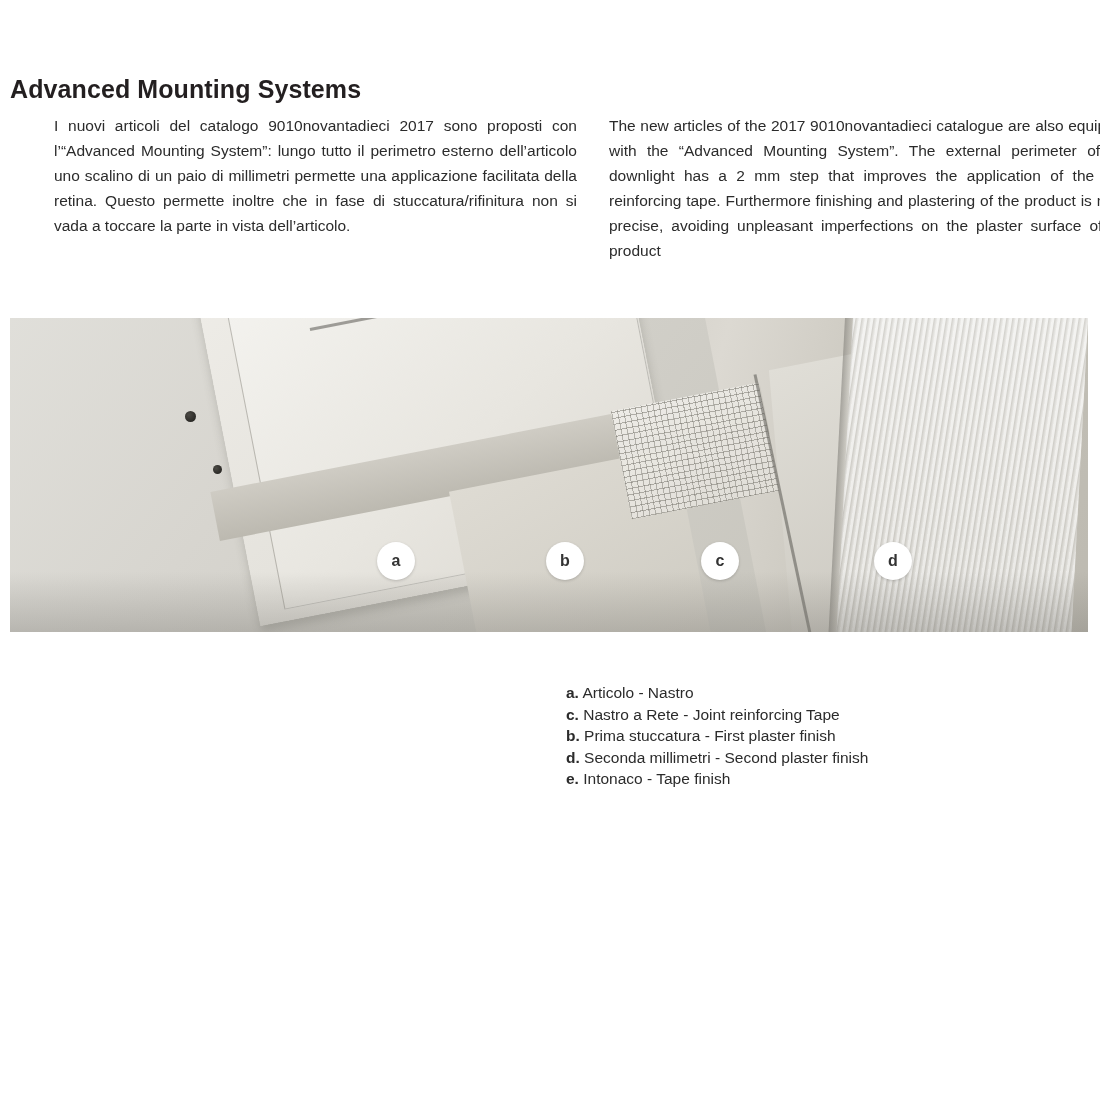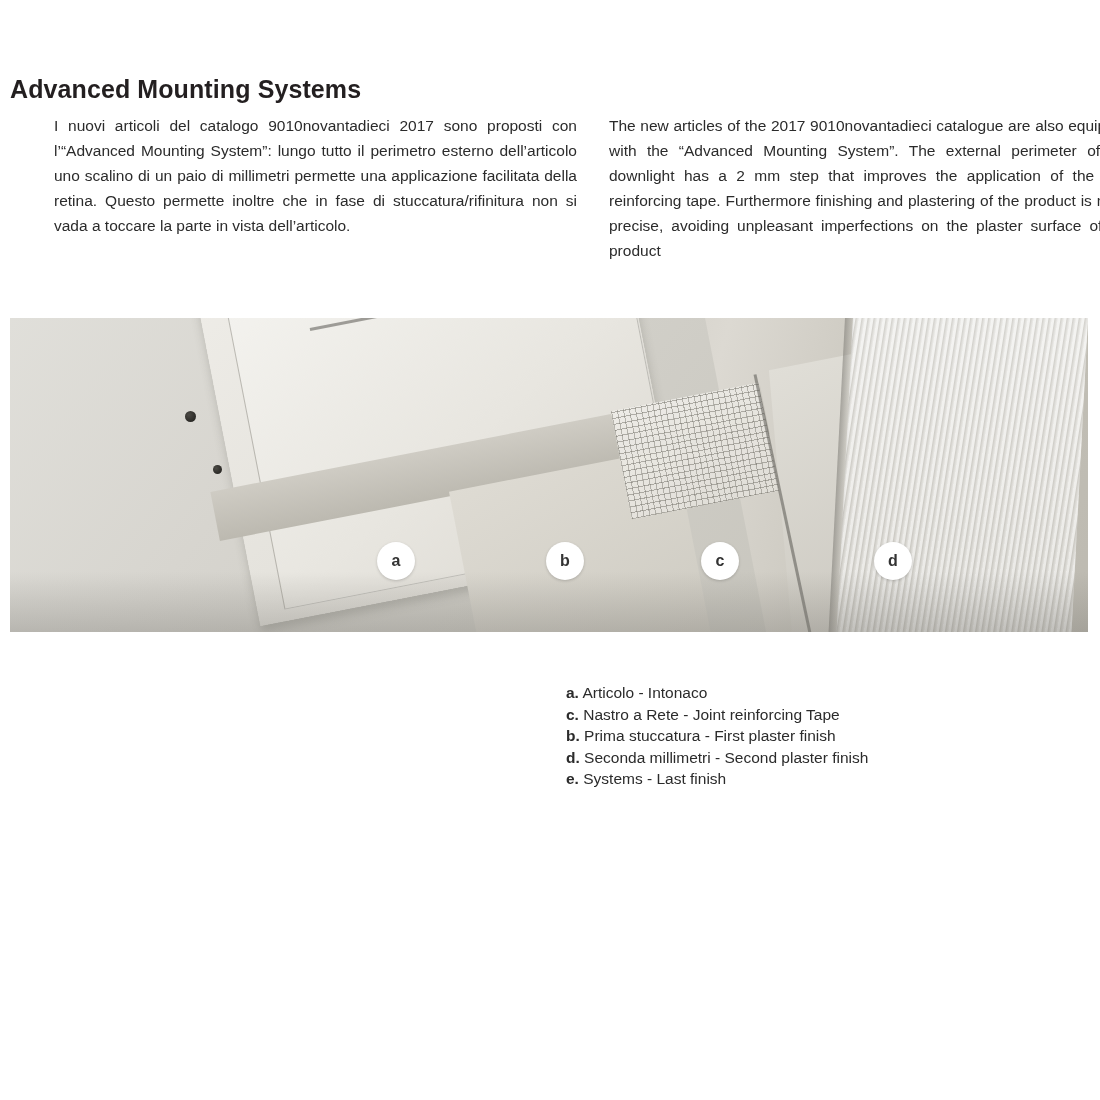--- a/index.html
+++ b/index.html
@@ -254,33 +254,33 @@
 
     <div class="marker a">a</div>
     <div class="marker b">b</div>
     <div class="marker c">c</div>
     <div class="marker d">d</div>
   </div>
 
   <div class="legend">
     <div class="row">
       <span class="key">a.</span>
-      <span>Articolo - Intonaco</span>
+      <span>Articolo - Nastro</span>
     </div>
     <div class="row">
       <span class="key">c.</span>
       <span>Nastro a Rete - Joint reinforcing Tape</span>
     </div>
     <div class="row">
       <span class="key">b.</span>
       <span>Prima stuccatura - First plaster finish</span>
     </div>
     <div class="row">
       <span class="key">d.</span>
       <span>Seconda millimetri - Second plaster finish</span>
     </div>
     <div class="row">
       <span class="key">e.</span>
-      <span>Systems - Last finish</span>
+      <span>Intonaco - Tape finish</span>
     </div>
   </div>
 
 </div>
 
 </body></html>

